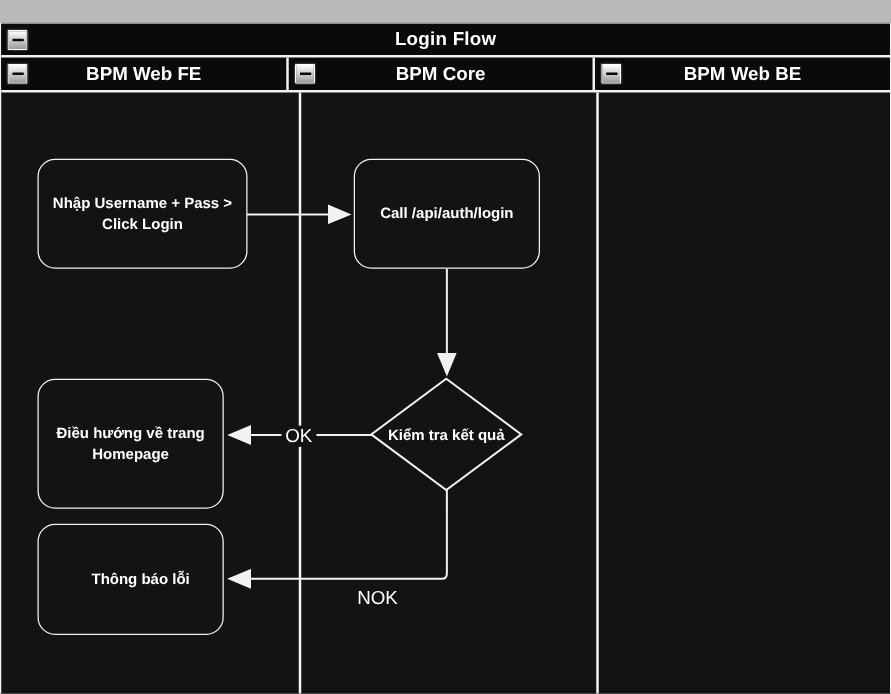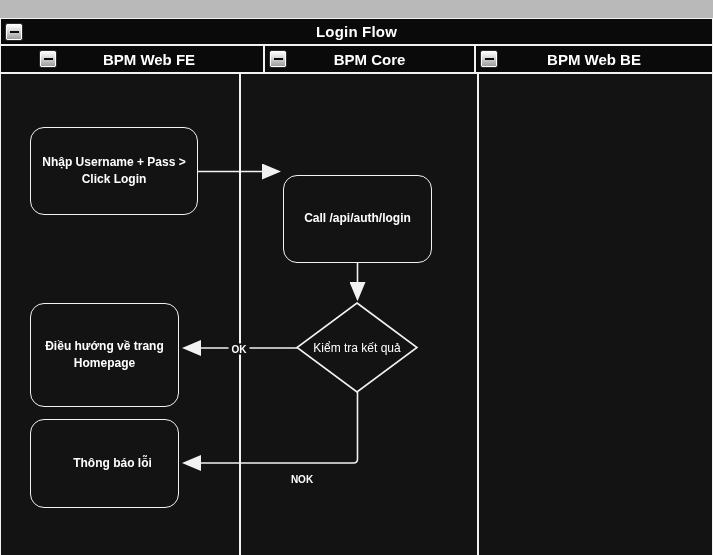--- a/index.html
+++ b/index.html
@@ -41,55 +41,55 @@
   .minus{width:9px;height:2px;background:#0a0a0a;}
   .lane-headers{
     height:28px;display:flex;flex:0 0 auto;background:var(--header-bg);
     border-bottom:2px solid var(--line);
   }
   .lane-header{
     position:relative;display:flex;align-items:center;justify-content:center;
   }
   .lane-header + .lane-header{border-left:2px solid var(--line);}
   .lane-header .lane-label{color:var(--text);font-weight:bold;font-size:15px;}
-  .lane-h-1{width:228px;margin-left:34px;}
+  .lane-h-1{width:228px;}
   .lane-h-2{width:238px;}
   .lane-h-3{flex:1;}
   .lane-bodies{flex:1;display:flex;}
   .lane-body{height:100%;}
   .lane-body + .lane-body{border-left:2px solid var(--line);}
   .lane-b-1{width:238px;}
   .lane-b-2{width:238px;}
   .lane-b-3{flex:1;}
 
   
   .node{
     position:absolute;border:1.5px solid var(--line);border-radius:14px;
     background:var(--pool-bg);color:var(--text);
     display:flex;align-items:center;justify-content:center;text-align:center;
     font-weight:bold;font-size:12px;line-height:1.45;padding:6px 10px;
     cursor:pointer;
   }
   .node-n1{left:30px;top:127px;width:168px;height:88px;}
-  .node-n2{left:283px;top:127px;width:149px;height:88px;margin-top:48px;}
+  .node-n2{left:283px;top:127px;width:149px;height:88px;}
   .node-n4{left:30px;top:303px;width:149px;height:104px;}
   .node-n5{left:30px;top:419px;width:149px;height:89px;padding-left:26px;}
 
   svg.overlay{position:absolute;left:0;top:0;width:713px;height:555px;pointer-events:none;}
   svg.overlay .hit{pointer-events:all;cursor:pointer;}
 
   .diamond-label{
     position:absolute;left:297px;top:303px;width:120px;height:89px;
     display:flex;align-items:center;justify-content:center;
-    color:var(--text);font-weight:normal;font-size:12px;cursor:pointer;
+    color:var(--text);font-weight:bold;font-size:12px;cursor:pointer;
   }
   .edge-label{
     position:absolute;transform:translate(-50%,-50%);
     background:var(--pool-bg);color:var(--text);
-    font-size:10px;font-weight:700;padding:0 3px;cursor:pointer;text-align:right;
+    font-size:15px;font-weight:400;padding:0 3px;cursor:pointer;text-align:right;
   }
   .edge-label-ok{left:239px;top:349px;}
   .edge-label-nok{left:302px;top:479px;}
 </style>
 </head>
 <body>
 
 <div class="stage">
   <div class="pool">
 

